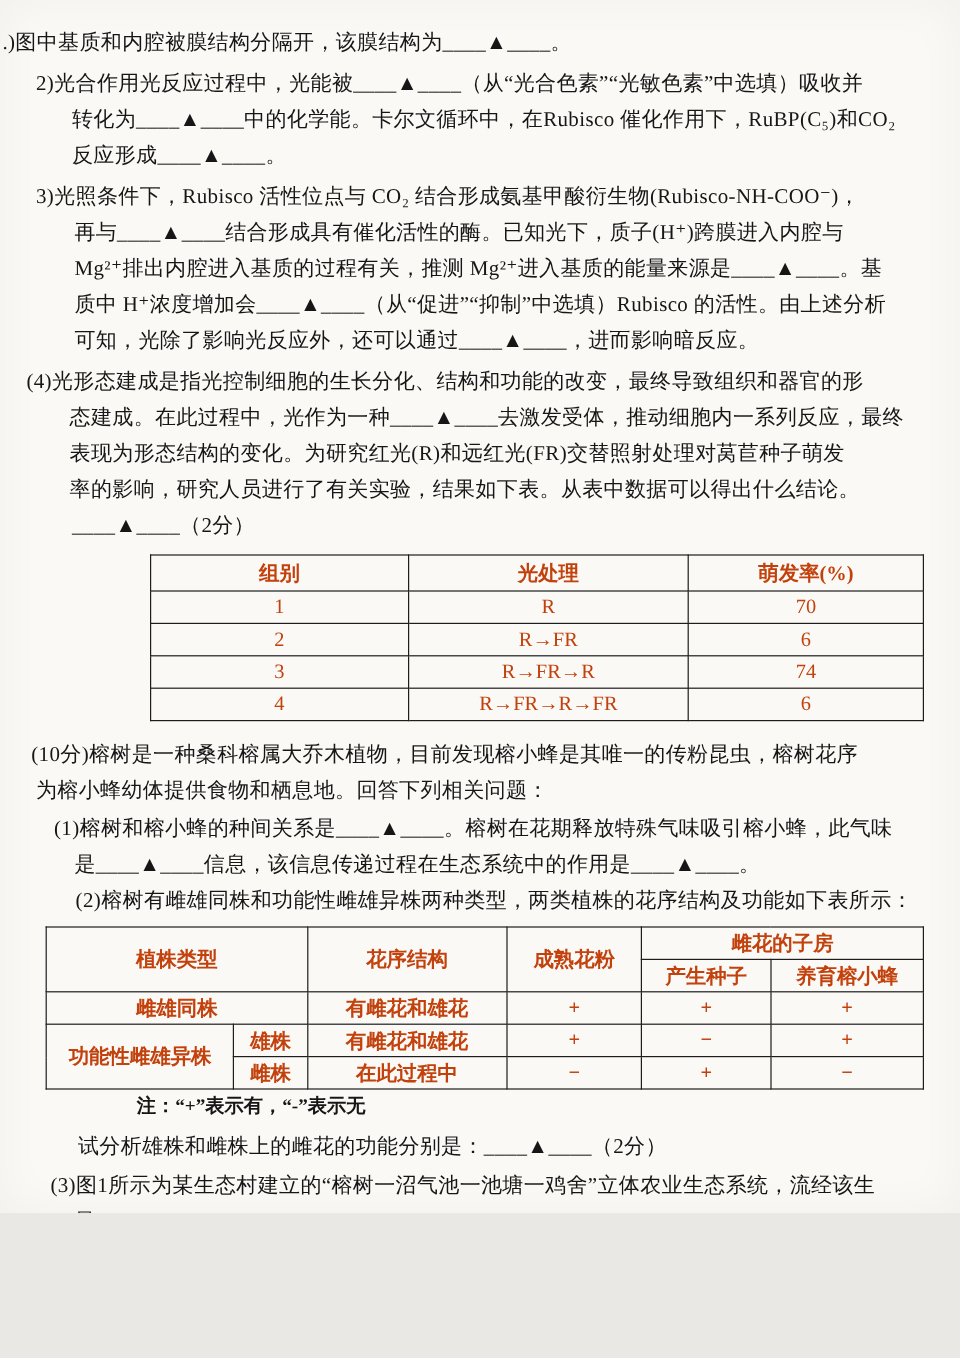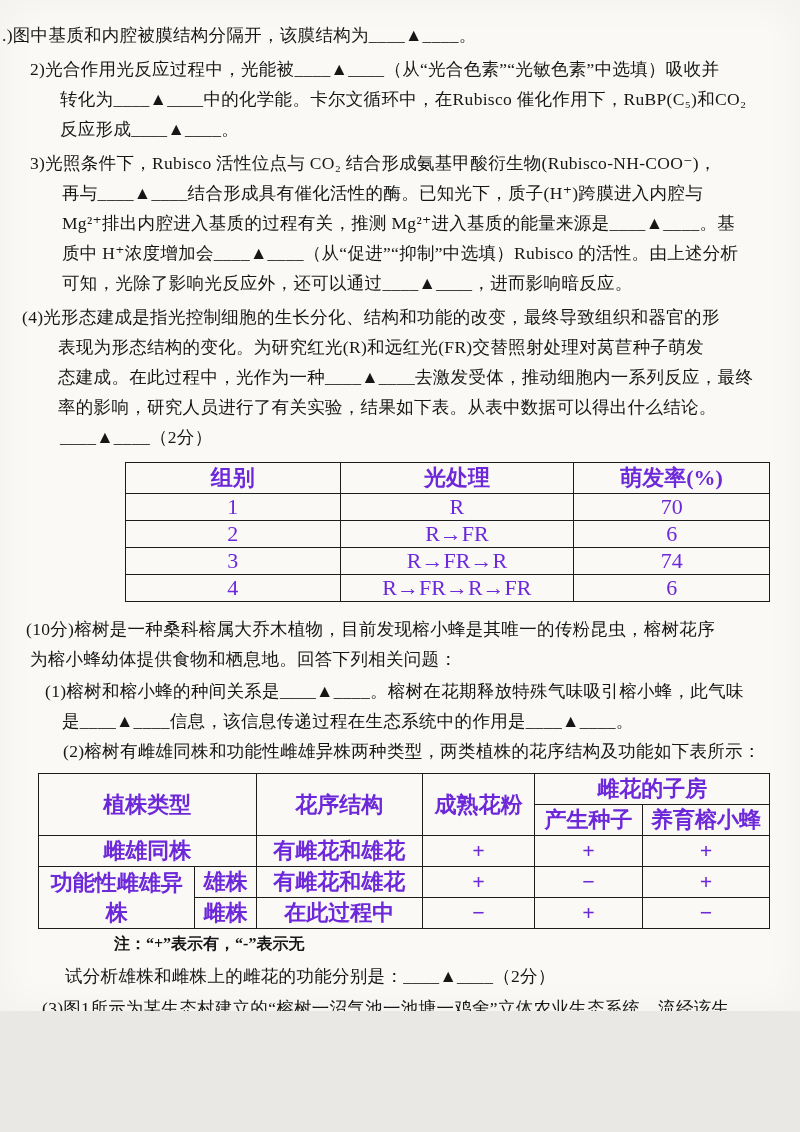--- a/index.html
+++ b/index.html
@@ -10,21 +10,21 @@
     background:#faf9f6;
     color:#161616;
     font-family:"Liberation Serif","DejaVu Serif",serif;
     font-size:17.5px;
     padding:20px 30px 18px 30px;
     display:flex; flex-direction:column;
     overflow:hidden;
     box-shadow:inset 0 0 40px rgba(0,0,0,0.04);
   }
   .line { line-height:30px; white-space:nowrap; letter-spacing:0.3px; }
-  table { border-collapse:collapse; font-size:22px; color:#6d28d9; }
+  table { border-collapse:collapse; font-size:17px; color:#c2410c; }
   td,th { border:1.6px solid #1d1d1d; text-align:center; padding:0 6px; height:27px; vertical-align:middle; }
   .t1 { margin:10px 0 10px 95px; }
   .t1 th { font-weight:600; height:30px; }
   .t2 { margin:7px 0 2px 8px; }
   .t2 th { font-weight:700; }
   .t2 td { font-weight:600; }
   .note { margin-left:84px; font-size:16px; font-weight:700; line-height:26px; }
   .footer { margin-top:auto; text-align:center; font-size:16px; letter-spacing:2px; padding-bottom:4px; }
 </style>
 </head>
@@ -38,22 +38,22 @@
   <div class="line" style="margin-left:30px">转化为____▲____中的化学能。卡尔文循环中，在Rubisco 催化作用下，RuBP(C₅)和CO₂</div>
   <div class="line" style="margin-left:30px">反应形成____▲____。</div>
 
   <div class="line" style="margin-top:4px">3)光照条件下，Rubisco 活性位点与 CO₂ 结合形成氨基甲酸衍生物(Rubisco-NH-COO⁻)，</div>
   <div class="line" style="margin-left:32px">再与____▲____结合形成具有催化活性的酶。已知光下，质子(H⁺)跨膜进入内腔与</div>
   <div class="line" style="margin-left:32px">Mg²⁺排出内腔进入基质的过程有关，推测 Mg²⁺进入基质的能量来源是____▲____。基</div>
   <div class="line" style="margin-left:32px">质中 H⁺浓度增加会____▲____（从“促进”“抑制”中选填）Rubisco 的活性。由上述分析</div>
   <div class="line" style="margin-left:32px">可知，光除了影响光反应外，还可以通过____▲____，进而影响暗反应。</div>
 
   <div class="line" style="margin-top:4px;margin-left:-8px">(4)光形态建成是指光控制细胞的生长分化、结构和功能的改变，最终导致组织和器官的形</div>
+  <div class="line" style="margin-left:28px">态建成。在此过程中，光作为一种____▲____去激发受体，推动细胞内一系列反应，最终</div>
   <div class="line" style="margin-left:28px">表现为形态结构的变化。为研究红光(R)和远红光(FR)交替照射处理对莴苣种子萌发</div>
-  <div class="line" style="margin-left:28px">态建成。在此过程中，光作为一种____▲____去激发受体，推动细胞内一系列反应，最终</div>
   <div class="line" style="margin-left:28px">率的影响，研究人员进行了有关实验，结果如下表。从表中数据可以得出什么结论。</div>
   <div class="line" style="margin-left:30px">____▲____（2分）</div>
 
   <table class="t1">
     <colgroup>
         <col style="width:170px">
         <col style="width:185px">
         <col style="width:155px">
       </colgroup>
     <tbody>

